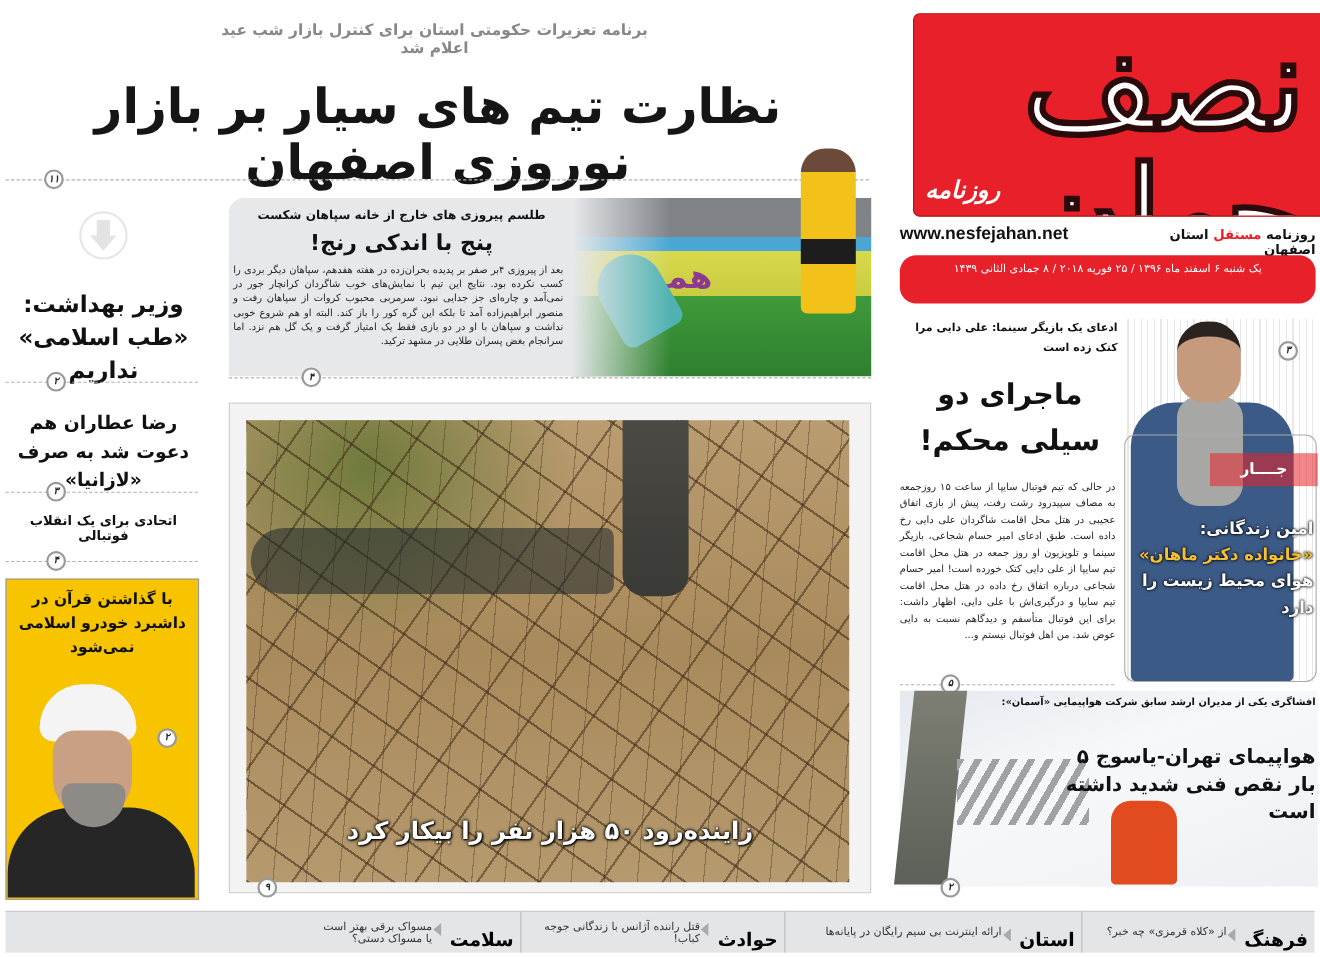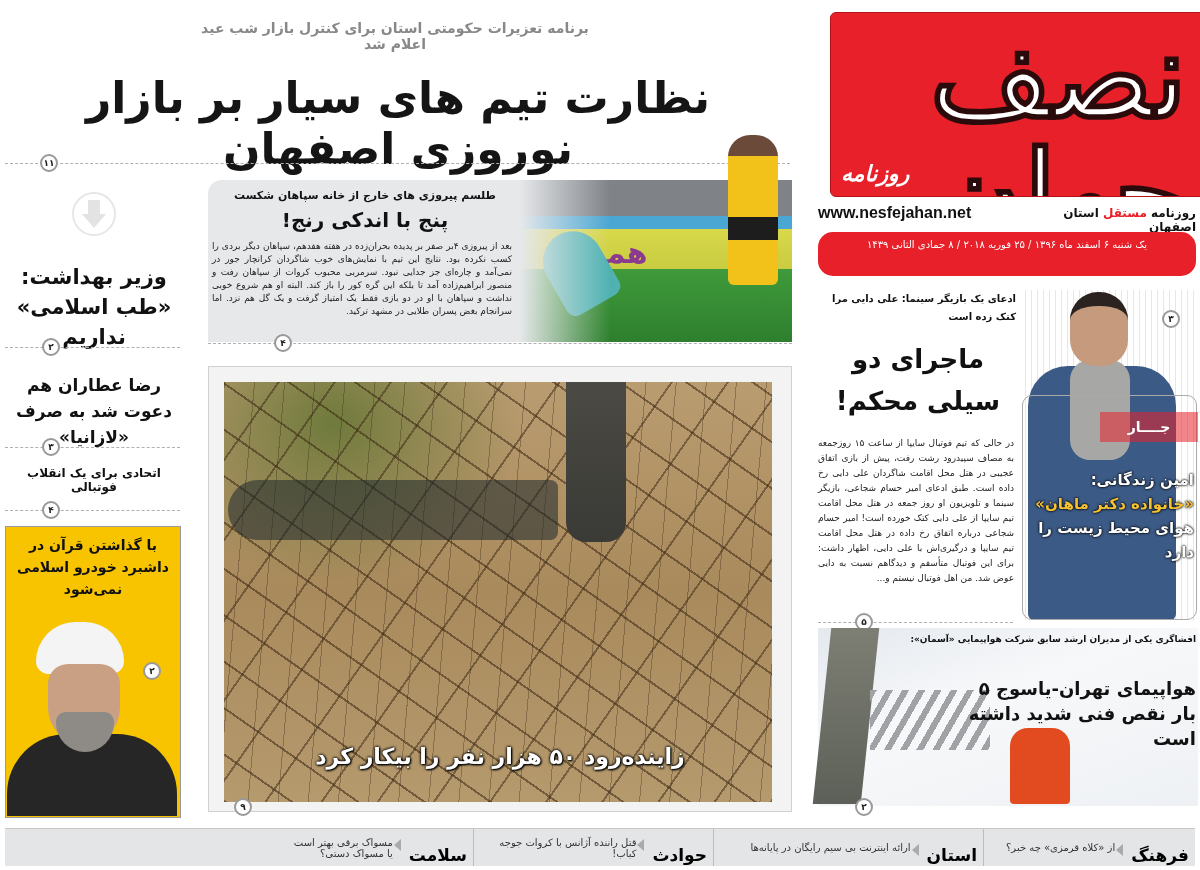--- a/index.html
+++ b/index.html
@@ -15,21 +15,21 @@
   .tagline .accent { color: #e8202a; }
   .website { left: 818px; top: 204px; font-family: "Liberation Sans", sans-serif; font-size: 16px; font-weight: bold; direction: ltr; color: #111; }
   .dateline { left: 818px; top: 232px; width: 378px; height: 44px; background: #e8202a; border-radius: 15px; color: #fff; font-size: 10px; text-align: center; padding-top: 5px; line-height: 16px; }
 
   
   .kicker { left: 190px; top: 20px; width: 410px; text-align: center; font-size: 14px; color: #888; font-weight: bold; }
   .headline { left: 8px; top: 72px; width: 780px; text-align: center; font-family: "DejaVu Sans", sans-serif; font-size: 44px; font-weight: bold; color: #151515; letter-spacing: -1px; }
 
   
   .hr { height: 1px; border-top: 1px dashed #b0b0b0; }
-  .pagebubble { width: 18px; height: 18px; border-radius: 50%; border: 2px solid #999; background: #fff; font-size: 9px; text-align: center; line-height: 14px; font-weight: bold; color: #222; }
+  .pagebubble { width: 18px; height: 18px; border-radius: 50%; border: 2px solid #999; background: #fff; font-size: 9px; text-align: center; line-height: 14px; font-weight: bold; color: #222; font-style: italic; }
 
   
   .sports-box { left: 208px; top: 180px; width: 584px; height: 162px; background: #e6e8ea; border-radius: 14px 14px 0 0; overflow: hidden; }
   .sports-photo { left: 520px; top: 180px; width: 272px; height: 162px; background: linear-gradient(180deg, #7f8388 0%, #7f8388 22%, #4aa7d3 22%, #4aa7d3 30%, #d8d84a 30%, #c9cc41 55%, #3f9a3a 55%, #2e7f2e 100%); }
   .sports-photo .banner { position: absolute; left: 40px; top: 55px; font-size: 30px; font-weight: bold; color: #8c3a91; }
   .sports-fade { left: 520px; top: 180px; width: 90px; height: 162px; background: linear-gradient(90deg, #e6e8ea 0%, rgba(230,232,234,0) 100%); }
   .keeper { left: 548px; top: 230px; width: 60px; height: 80px; background: #4fb2b1; border-radius: 30px 30px 10px 10px; transform: rotate(-30deg); }
   .striker { left: 728px; top: 135px; width: 50px; height: 150px; background: linear-gradient(180deg, #6b4a3a 0%, #6b4a3a 14%, #f2c21a 14%, #f2c21a 55%, #1d1d1d 55%, #1d1d1d 70%, #f2c21a 70%); border-radius: 22px 22px 6px 6px; }
   .sports-kicker { left: 220px; top: 189px; width: 290px; text-align: center; font-size: 11px; font-weight: bold; }
   .sports-title { left: 220px; top: 208px; width: 290px; text-align: center; font-size: 20px; font-weight: bold; }
@@ -181,19 +181,19 @@
   <div class="ticker-item" style="width:212px;">
     <span class="ticker-cat">فرهنگ</span>
     <span class="ticker-text">از «کلاه قرمزی» چه خبر؟</span>
   </div>
   <div class="ticker-item" style="width:270px;">
     <span class="ticker-cat">استان</span>
     <span class="ticker-text">ارائه اینترنت بی سیم رایگان در پایانه‌ها</span>
   </div>
   <div class="ticker-item" style="width:240px;">
     <span class="ticker-cat">حوادث</span>
-    <span class="ticker-text">قتل راننده آژانس با کروات جوجه کباب!</span>
+    <span class="ticker-text">قتل راننده آژانس با زندگانی جوجه کباب!</span>
   </div>
   <div class="ticker-item" style="width:198px; border-left:none;">
     <span class="ticker-cat">سلامت</span>
     <span class="ticker-text">مسواک برقی بهتر است یا مسواک دستی؟</span>
   </div>
 </div>
 
 </body></html>

